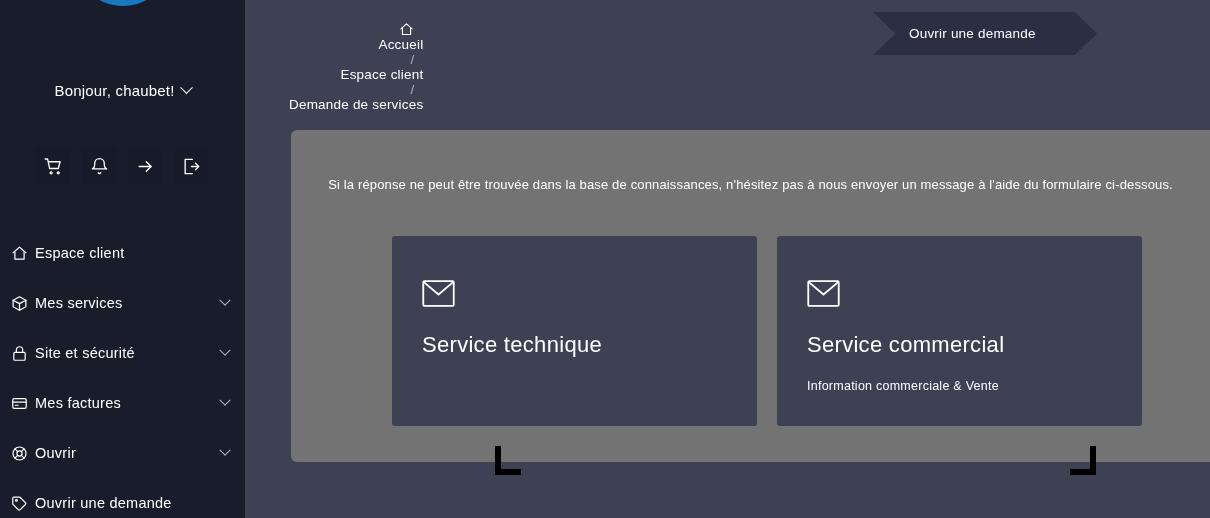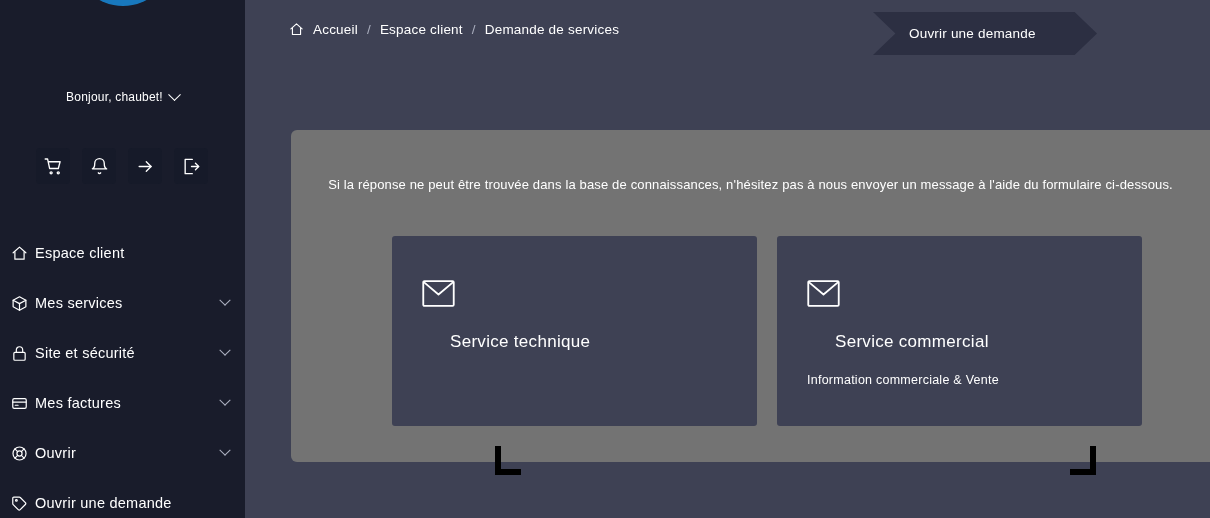--- a/index.html
+++ b/index.html
@@ -58,24 +58,24 @@
   #logo-mark::after {
     content: "";
     position: absolute;
     width: 34px; height: 34px;
     border-radius: 50%;
     background: #1a6fae;
   }
 
   #greeting {
     position: absolute;
-    left: 0; top: 90px;
+    left: 0; top: 82px;
     width: 245px;
     text-align: center;
-    font-size: 12px;
+    font-size: 15px;
     letter-spacing: 0.2px;
     color: #ffffff;
     display: flex;
     align-items: center;
     justify-content: center;
     gap: 7px;
     cursor: pointer;
   }
   #greeting .chev {
     display: inline-block;
@@ -154,20 +154,21 @@
   }
   #crumb-list {
     position: absolute;
     left: 44px; top: 22px;
     display: flex;
     align-items: flex-end;
     gap: 0px;
     font-size: 13.5px;
     letter-spacing: 0.2px;
     white-space: nowrap;
+    flex-direction: column;
   }
   #crumb-list .home-ico { margin-right: 9px; display:flex; }
   .crumb-link { color: #ffffff; cursor: pointer; }
   .crumb-sep { color: #a9adbd; margin: 0 9px; }
 
   #crumb-active {
     position: absolute;
     left: 628px;
     top: 12px;
     width: 224px;
@@ -216,26 +217,25 @@
   .svc-card {
     width: 365px;
     height: 190px;
     background: #3e4154;
     border-radius: 3px;
     padding: 44px 30px 0 30px;
     cursor: pointer;
   }
   .svc-card .mail-ico { margin-bottom: 21px; display:block; }
   .svc-card .svc-title {
-    font-size: 17px;
+    font-size: 22px;
     letter-spacing: 0.3px;
     color: #ffffff;
     margin-bottom: 21px;
     font-weight: normal;
-    margin-left: 28px;
   }
   .svc-card .svc-sub {
     font-size: 12.5px;
     letter-spacing: 0.25px;
     color: #ffffff;
   }
 
   
   .crop-mark {
     position: absolute;

